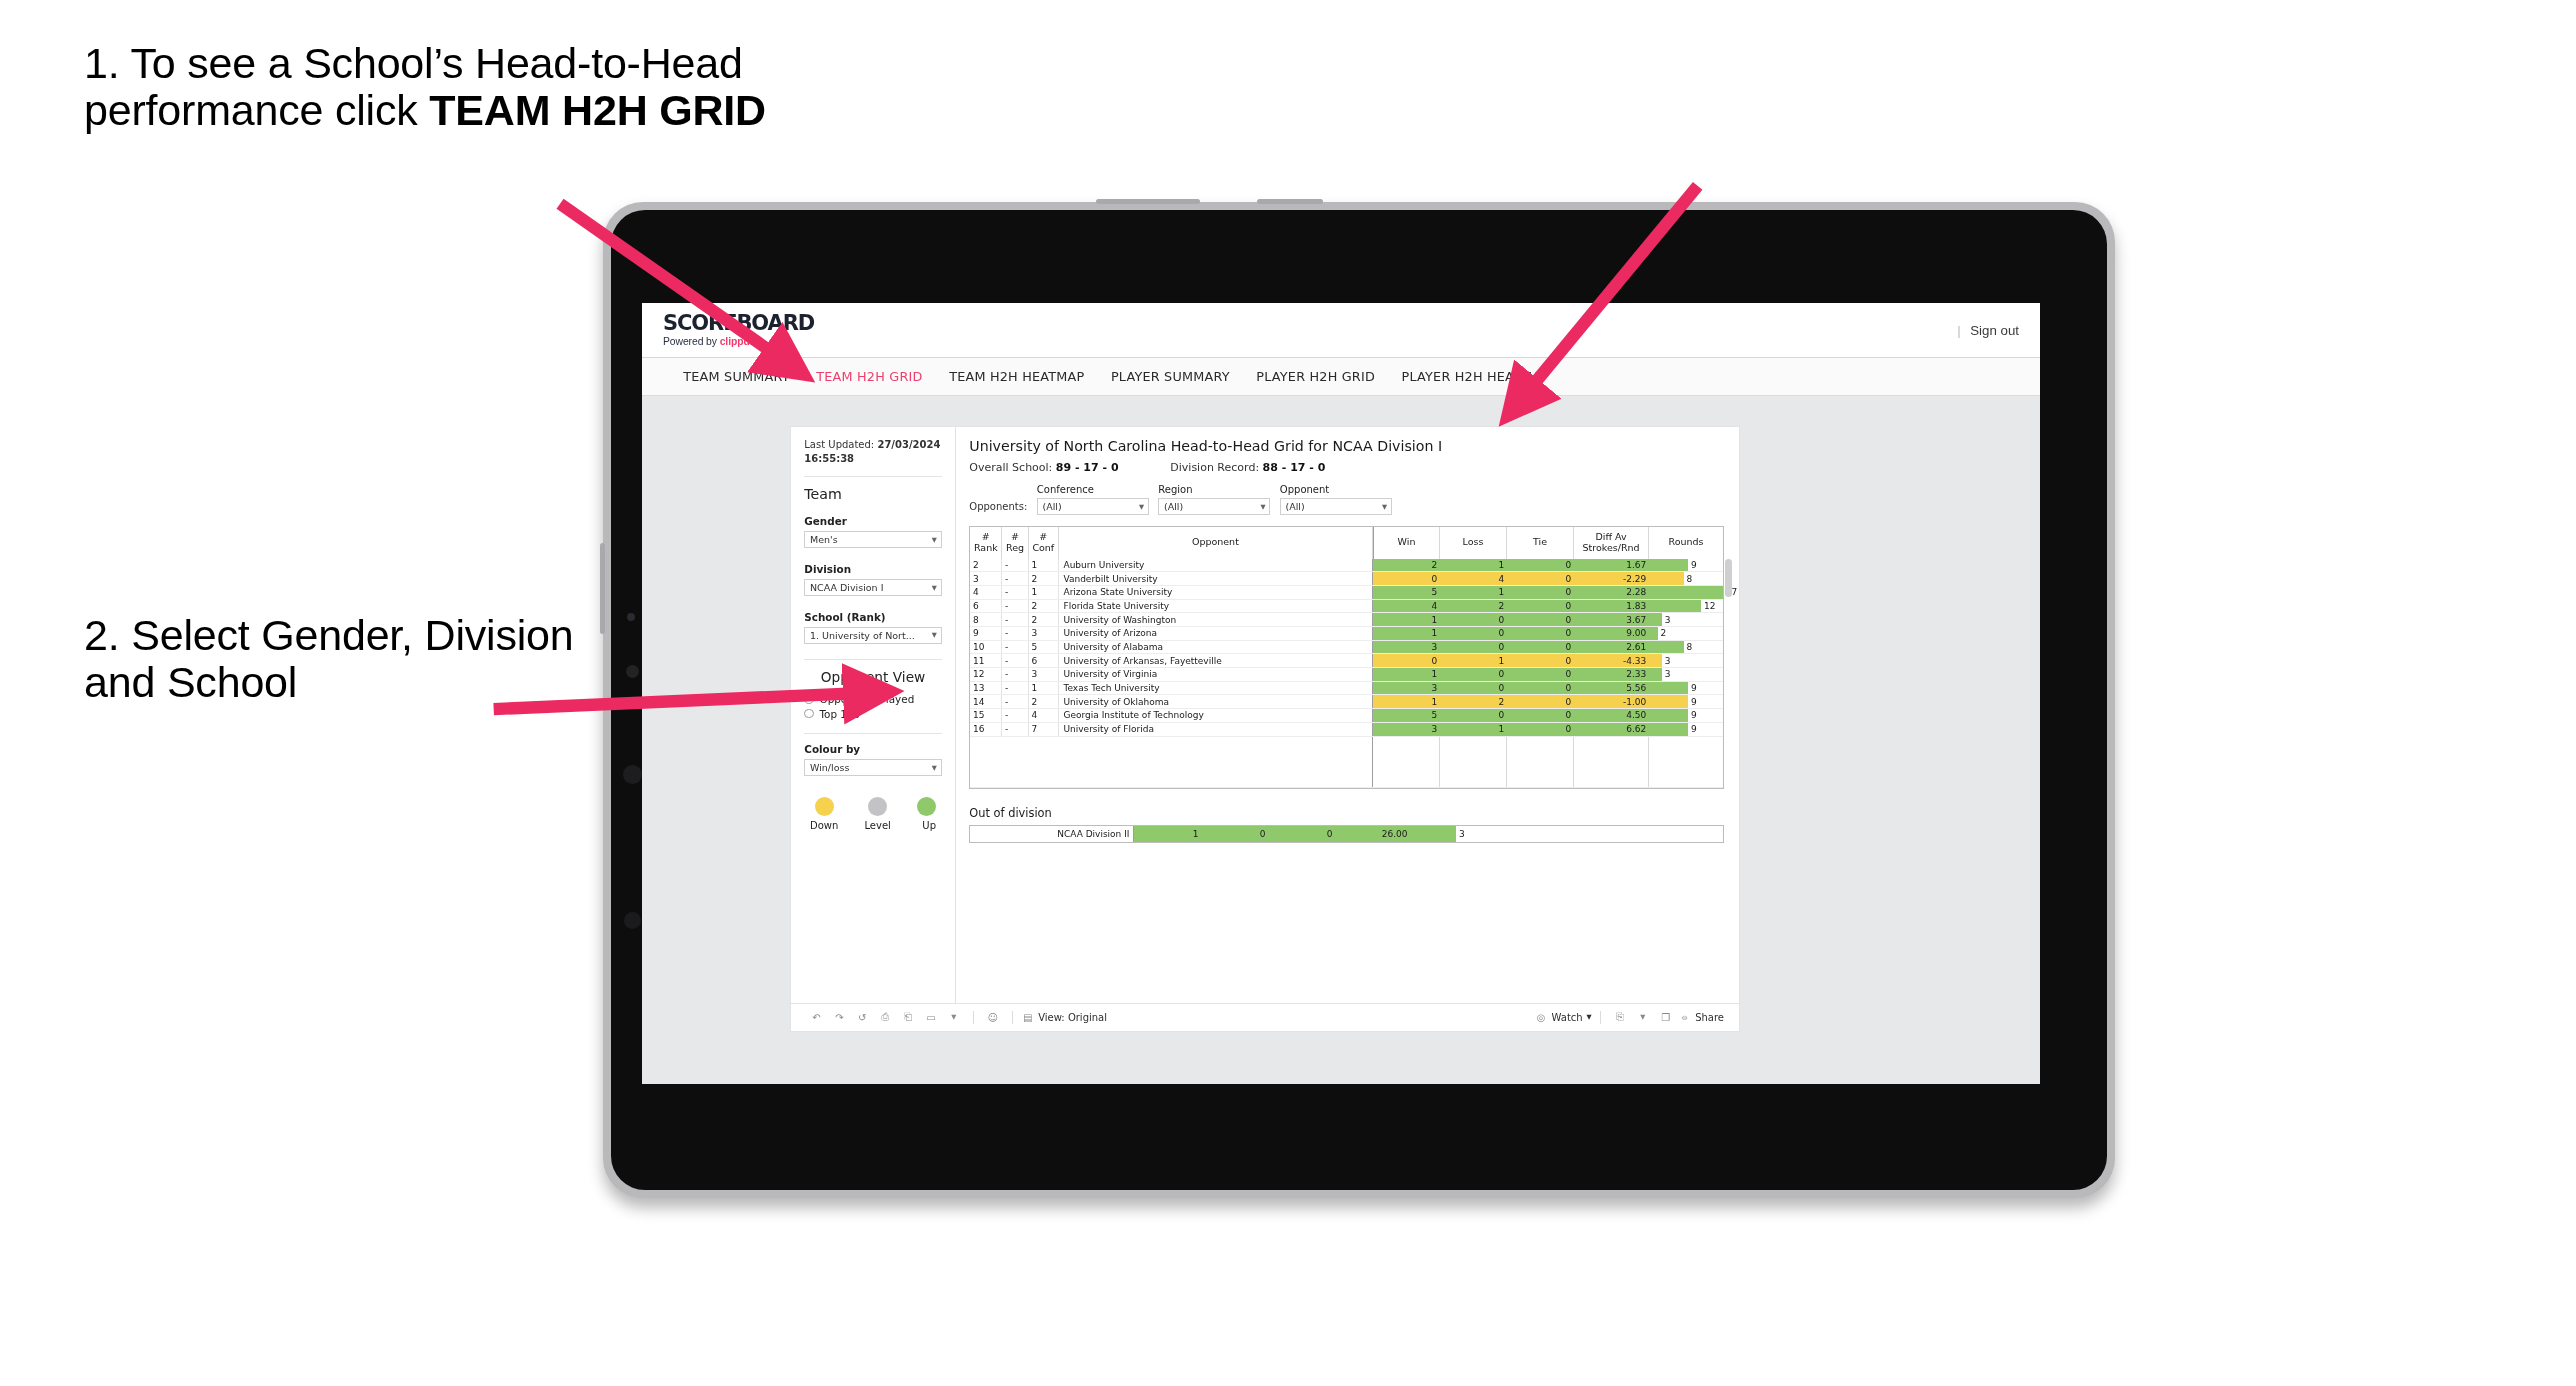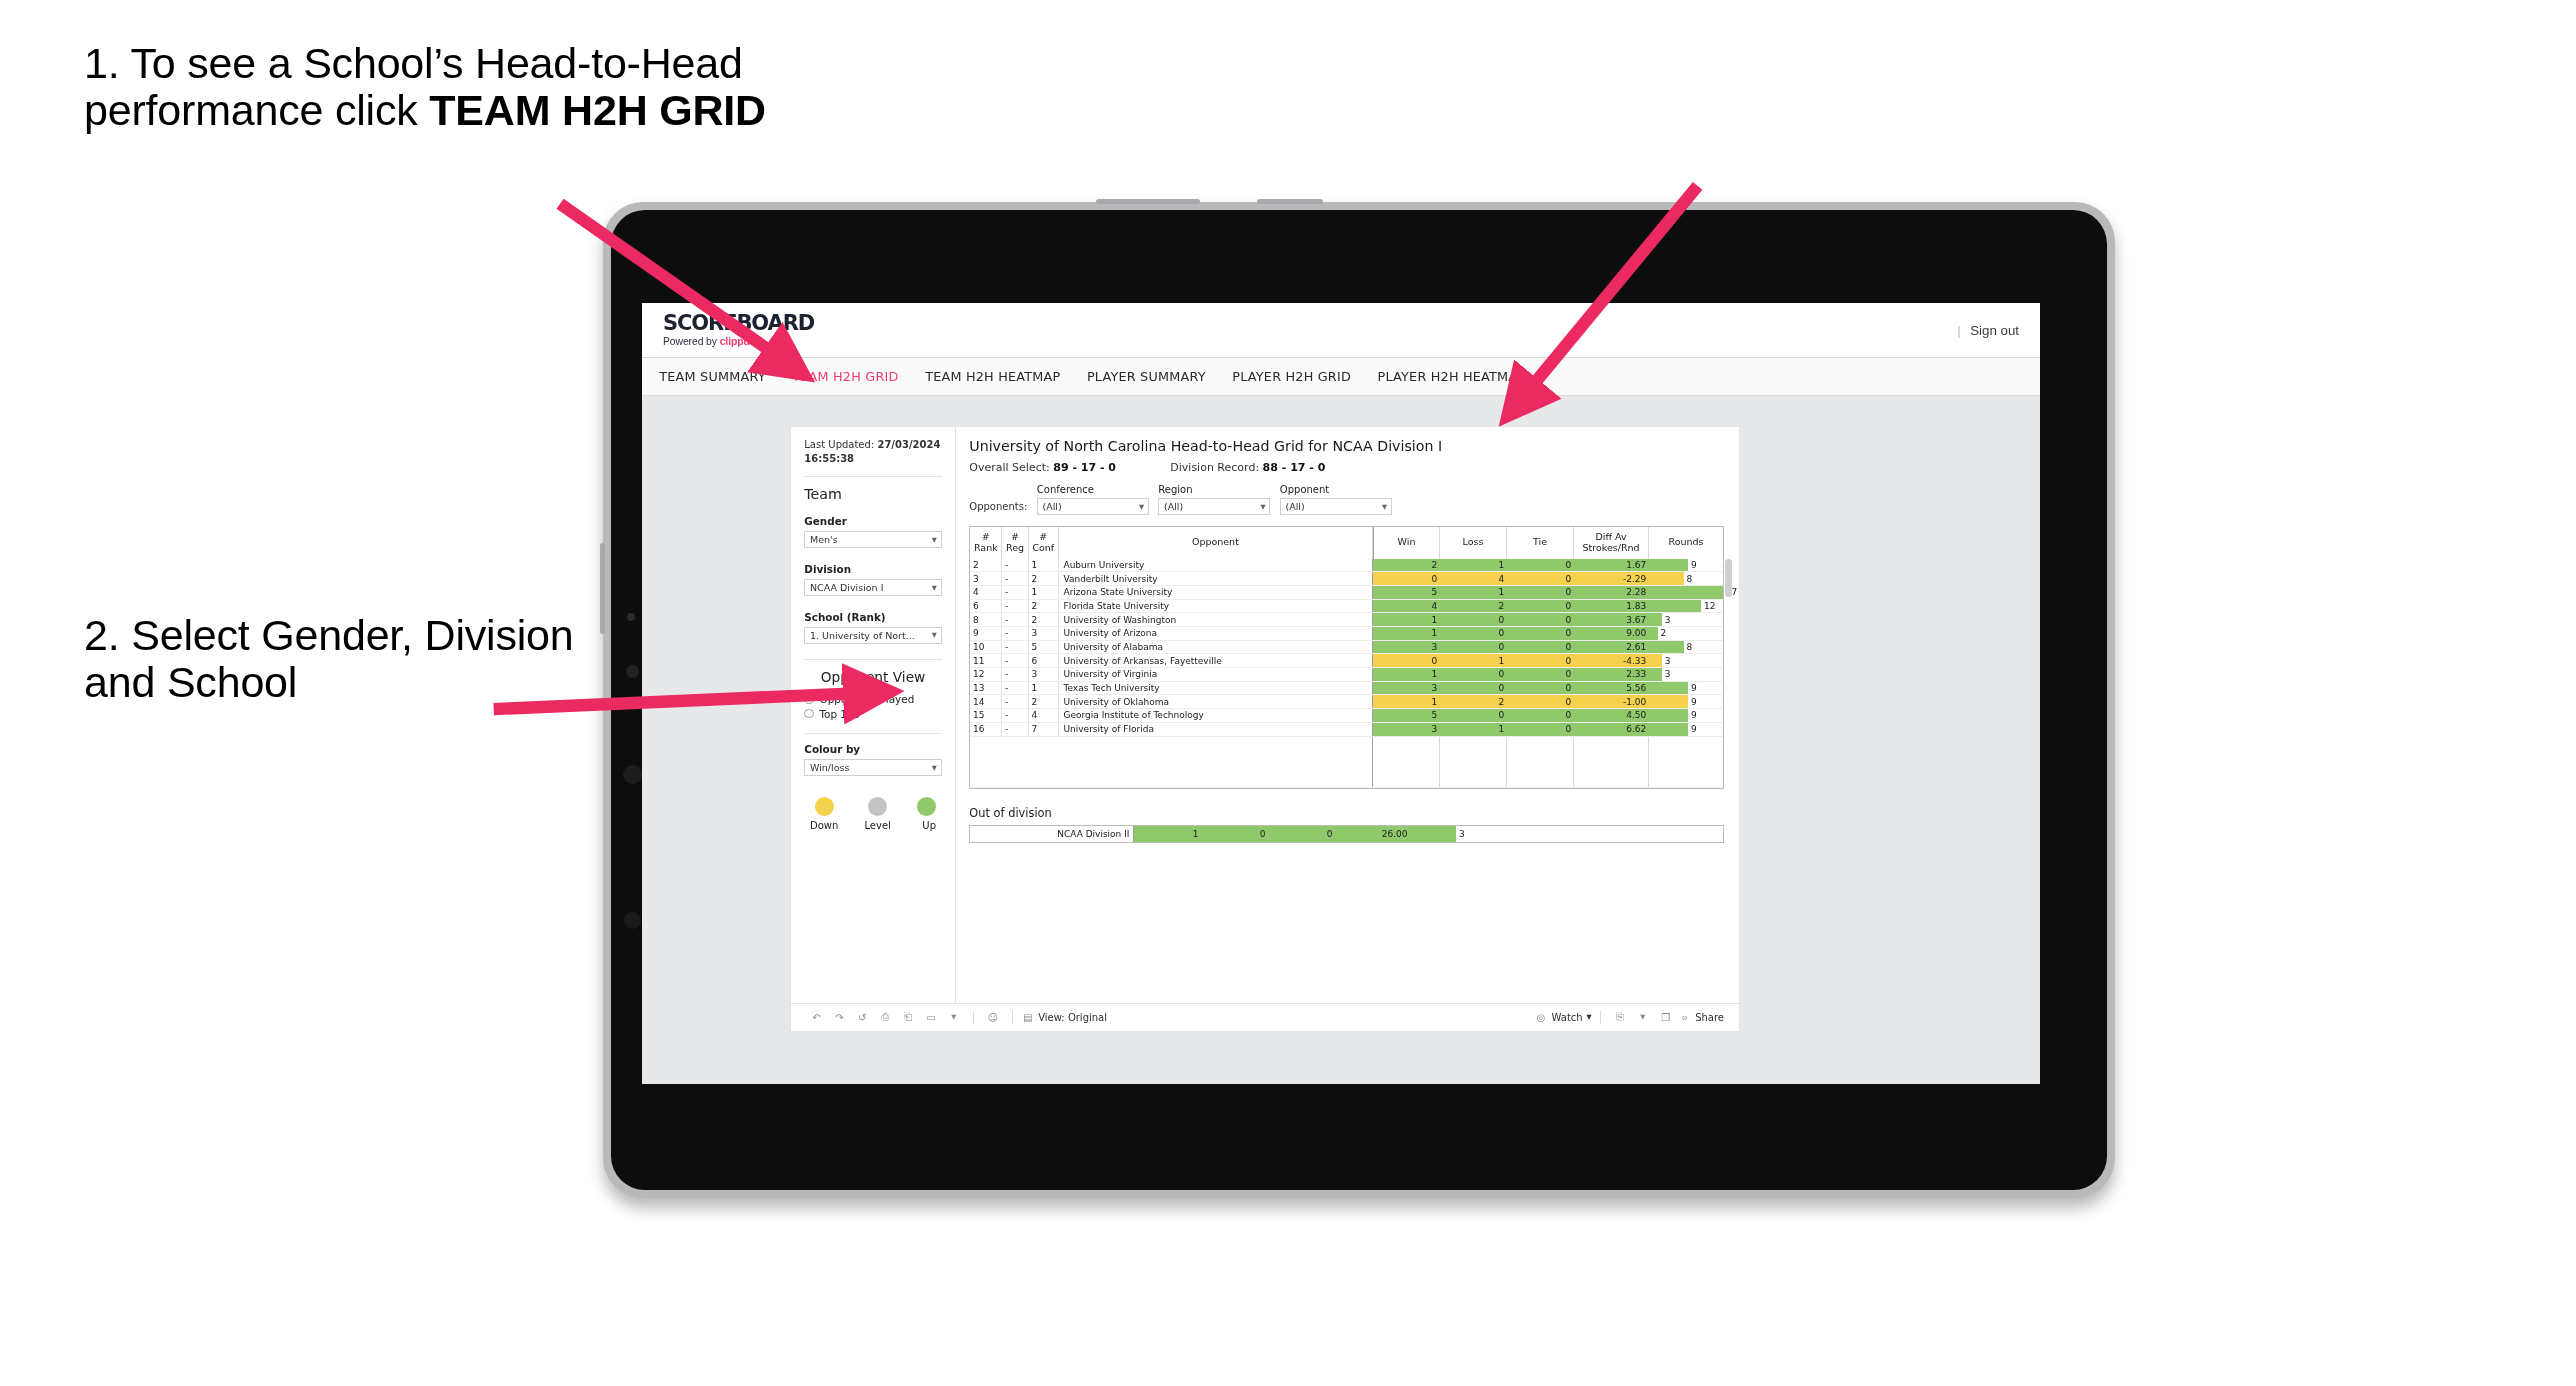--- a/index.html
+++ b/index.html
@@ -93,21 +93,21 @@
     display:flex; align-items:center; gap:9.5px;
     font-size: 13.3px; color:#3a3a3a;
   }
   .topnav-right .sep { color:#bbb; }
 
   
   .subnav {
     height: 38px; background:#fafafa;
     display:flex; align-items:center; gap: 0px;
     border-bottom: 0.9px solid #dcdcde;
-    padding-left: 4px;
+    padding-left: 28px;
   }
   .subnav-item {
     font-size: 12.8px; color:#2a2a2a; letter-spacing:0.2px;
     padding: 0 13.3px; white-space:nowrap;
     font-family: "DejaVu Sans", sans-serif;
   }
   .subnav-item.active { color:#ef3e6d; }
 
   
   .canvas { position:relative; width:100%; height: calc(100% - 94px); background:#e7e8ea; }
@@ -322,21 +322,21 @@
               <div class="legend-col">
                 <div class="legend-dot" id="dot-up" style="background: rgb(143, 201, 107);"></div>
                 <div class="legend-cap">Up</div>
               </div>
             </div>
           </div>
 
           <div class="main">
             <div class="viz-title">University of North Carolina Head-to-Head Grid for NCAA Division I</div>
             <div class="record-row">
-              <div class="rec-1"><span>Overall Select: </span><b>89 - 17 - 0</b></div>
+              <div class="rec-1"><span>Overall School: </span><b>89 - 17 - 0</b></div>
               <div><span>Division Record: </span><b>88 - 17 - 0</b></div>
             </div>
 
             <div class="filters">
               <div class="filters-lbl">Opponents:</div>
               <div class="filter">
                 <div class="filter-cap">Conference</div>
                 <div class="ddl">
                   <span class="cap">(All)</span>
                   <span class="caret">▼</span>

